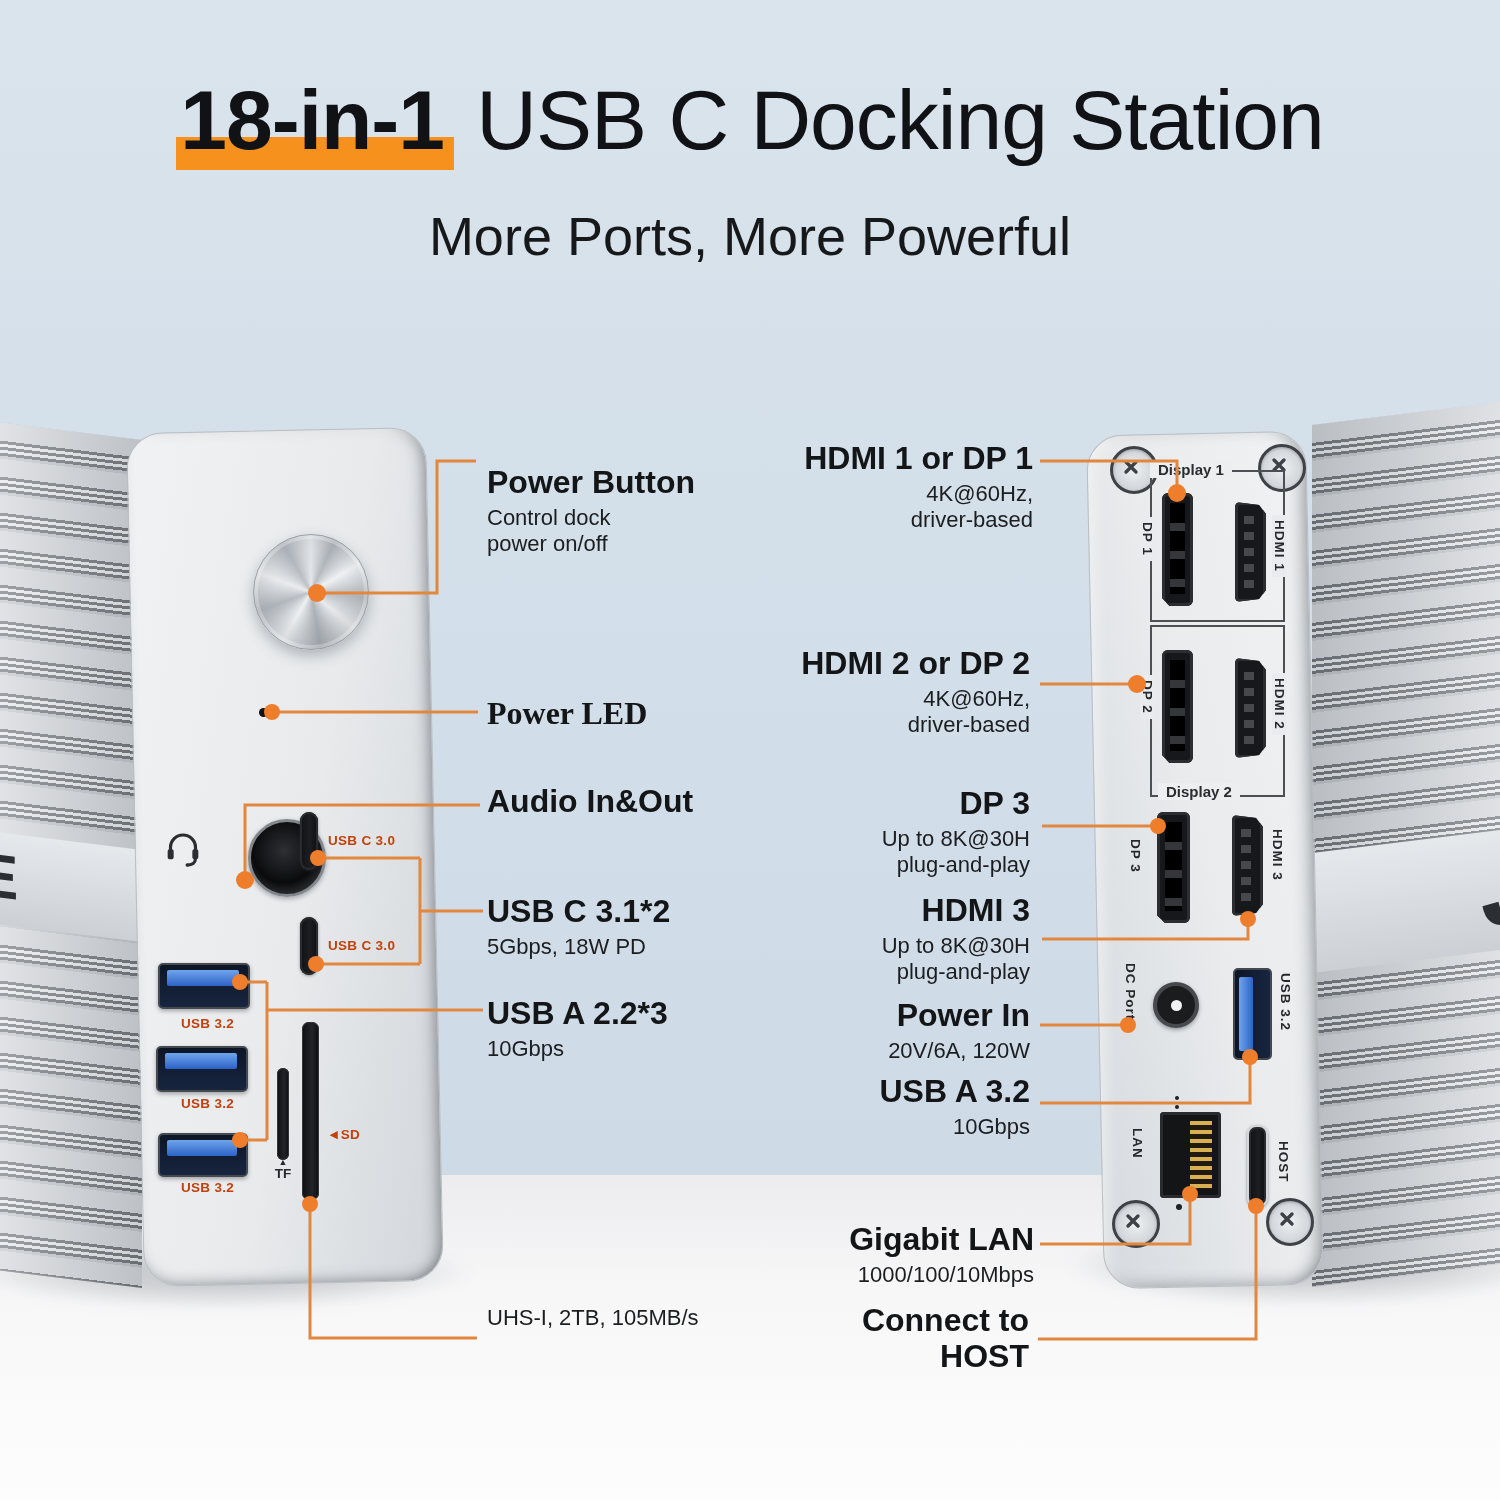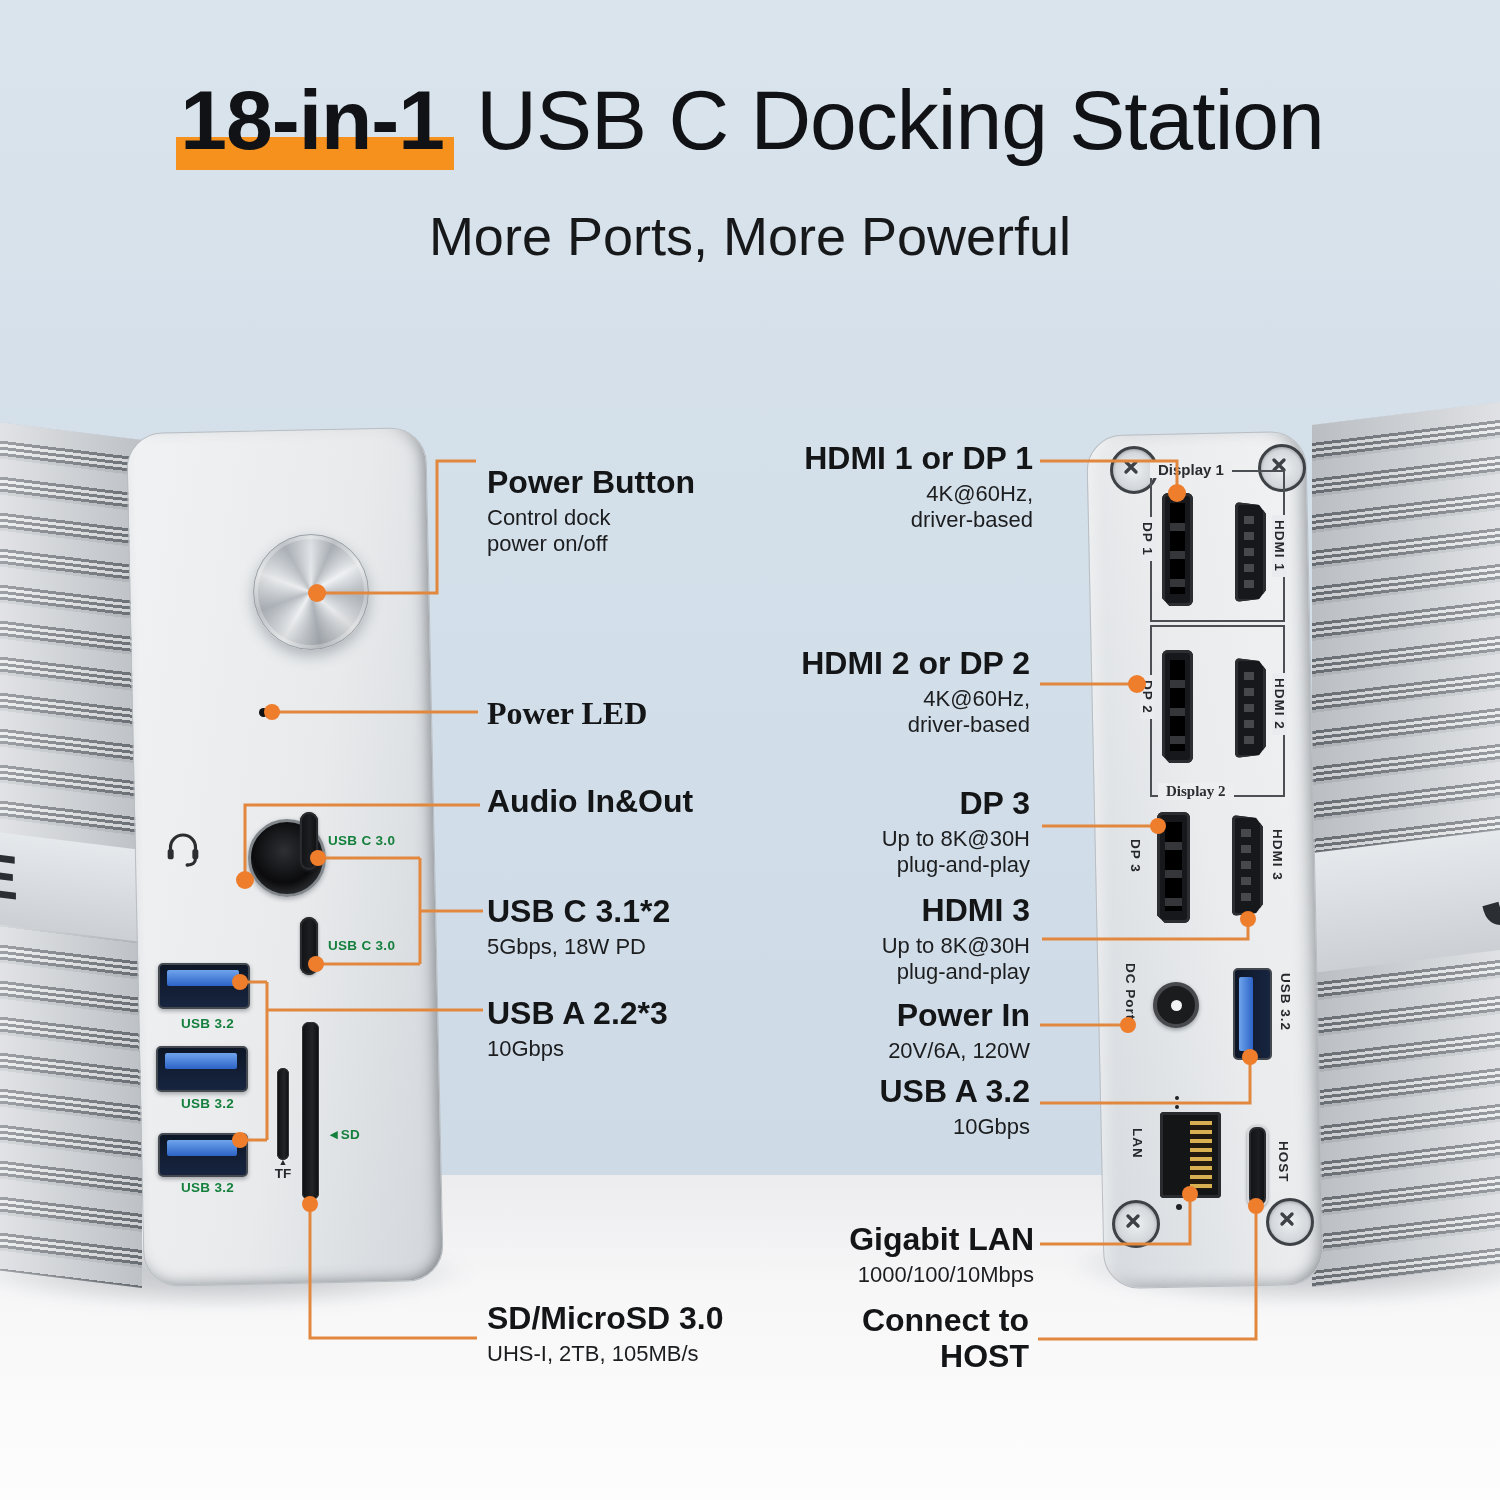--- a/index.html
+++ b/index.html
@@ -82,21 +82,21 @@
     box-shadow:0 2px 4px rgba(60,66,72,.45);}
   .dc .pin{position:absolute;left:50%;top:50%;width:11px;height:11px;margin:-5.5px 0 0 -5.5px;border-radius:50%;background:#f2f3f4;}
   .lan{position:absolute;background:#141517;border-radius:4px;box-shadow:inset 0 0 0 3px #2a2b2e;}
   .lan .pins{position:absolute;right:9px;top:9px;bottom:9px;width:22px;
     background:repeating-linear-gradient(180deg,#d8b052 0 4px,#221a0e 4px 9px);}
   .screw{position:absolute;width:42px;height:42px;border-radius:50%;border:3px solid #3e4246;
     background:radial-gradient(circle,#eef0f2 0%,#ccd0d4 80%);box-shadow:inset 0 1px 3px rgba(0,0,0,.25);}
   .bracket{position:absolute;border:2px solid #4c5055;z-index:3;}
   .blabel{position:absolute;font-size:15px;font-weight:700;color:#2b2d31;background:#eceef0;
     padding:0 8px;white-space:nowrap;z-index:4;}
-  .plabel{position:absolute;font-size:13.5px;font-weight:700;color:#15803d;letter-spacing:.3px;z-index:4;white-space:nowrap;}
+  .plabel{position:absolute;font-size:13.5px;font-weight:700;color:#c2410c;letter-spacing:.3px;z-index:4;white-space:nowrap;}
   .vlabel{position:absolute;writing-mode:vertical-rl;font-size:13.5px;font-weight:700;color:#26282c;
     letter-spacing:1px;z-index:4;white-space:nowrap;}
   .mask{background:#e9ebee;padding:5px 0;}
   .tf-wrap{position:absolute;z-index:4;text-align:center;font-weight:700;color:#26282c;}
   .tf-arrow{display:block;font-size:9px;line-height:8px;}
   .tf-txt{display:block;font-size:13.5px;}
   .mini-dot{position:absolute;border-radius:50%;background:#202124;}
 
   .overlay{position:absolute;left:0;top:0;z-index:5;pointer-events:none;}
   .headset{position:absolute;z-index:4;}
@@ -190,21 +190,21 @@
   <div class="dp" style="left:72px;top:68px;width:31px;height:113px;">
       <div class="pins"></div>
     </div>
   <div class="hdmi" style="left:145px;top:77px;width:31px;height:100px;">
       <div class="pins"></div>
     </div>
   <span class="vlabel mask" style="left:50px;top:92px;">DP 1</span>
   <span class="vlabel mask" style="left:182px;top:90px;">HDMI 1</span>
 
   <div class="bracket" style="left:60px;top:200px;width:131px;height:168px;"></div>
-  <span class="blabel" style="left:68px;top:358px;font-family:Liberation Serif, serif;">Display 2</span>
+  <span class="blabel" style="left:68px;top:358px;">Display 2</span>
   <div class="dp" style="left:72px;top:225px;width:31px;height:113px;">
       <div class="pins"></div>
     </div>
   <div class="hdmi" style="left:145px;top:233px;width:31px;height:100px;">
       <div class="pins"></div>
     </div>
   <span class="vlabel mask" style="left:50px;top:250px;">DP 2</span>
   <span class="vlabel mask" style="left:182px;top:248px;">HDMI 2</span>
 
   <div class="dp" style="left:67px;top:387px;width:33px;height:111px;">
@@ -292,21 +292,20 @@
 </div>
 <div class="co" style="left:487px;top:894px;">
   <div class="co-title">USB C 3.1*2</div>
   <div class="co-desc">5Gbps, 18W PD</div>
 </div>
 <div class="co" style="left:487px;top:996px;">
   <div class="co-title">USB A 2.2*3</div>
   <div class="co-desc">10Gbps</div>
 </div>
 <div class="co" style="left:487px;top:1301px;">
-  <div class="co-title">SD/MicroSD 3.0</div>
   <div class="co-desc">UHS-I, 2TB, 105MB/s</div>
 </div>
 
 <div class="co co-r" style="right:467px;top:441px;">
   <div class="co-title">HDMI 1 or DP 1</div>
   <div class="co-desc">4K@60Hz,
 driver-based</div>
 </div>
 <div class="co co-r" style="right:470px;top:646px;">
   <div class="co-title">HDMI 2 or DP 2</div>

